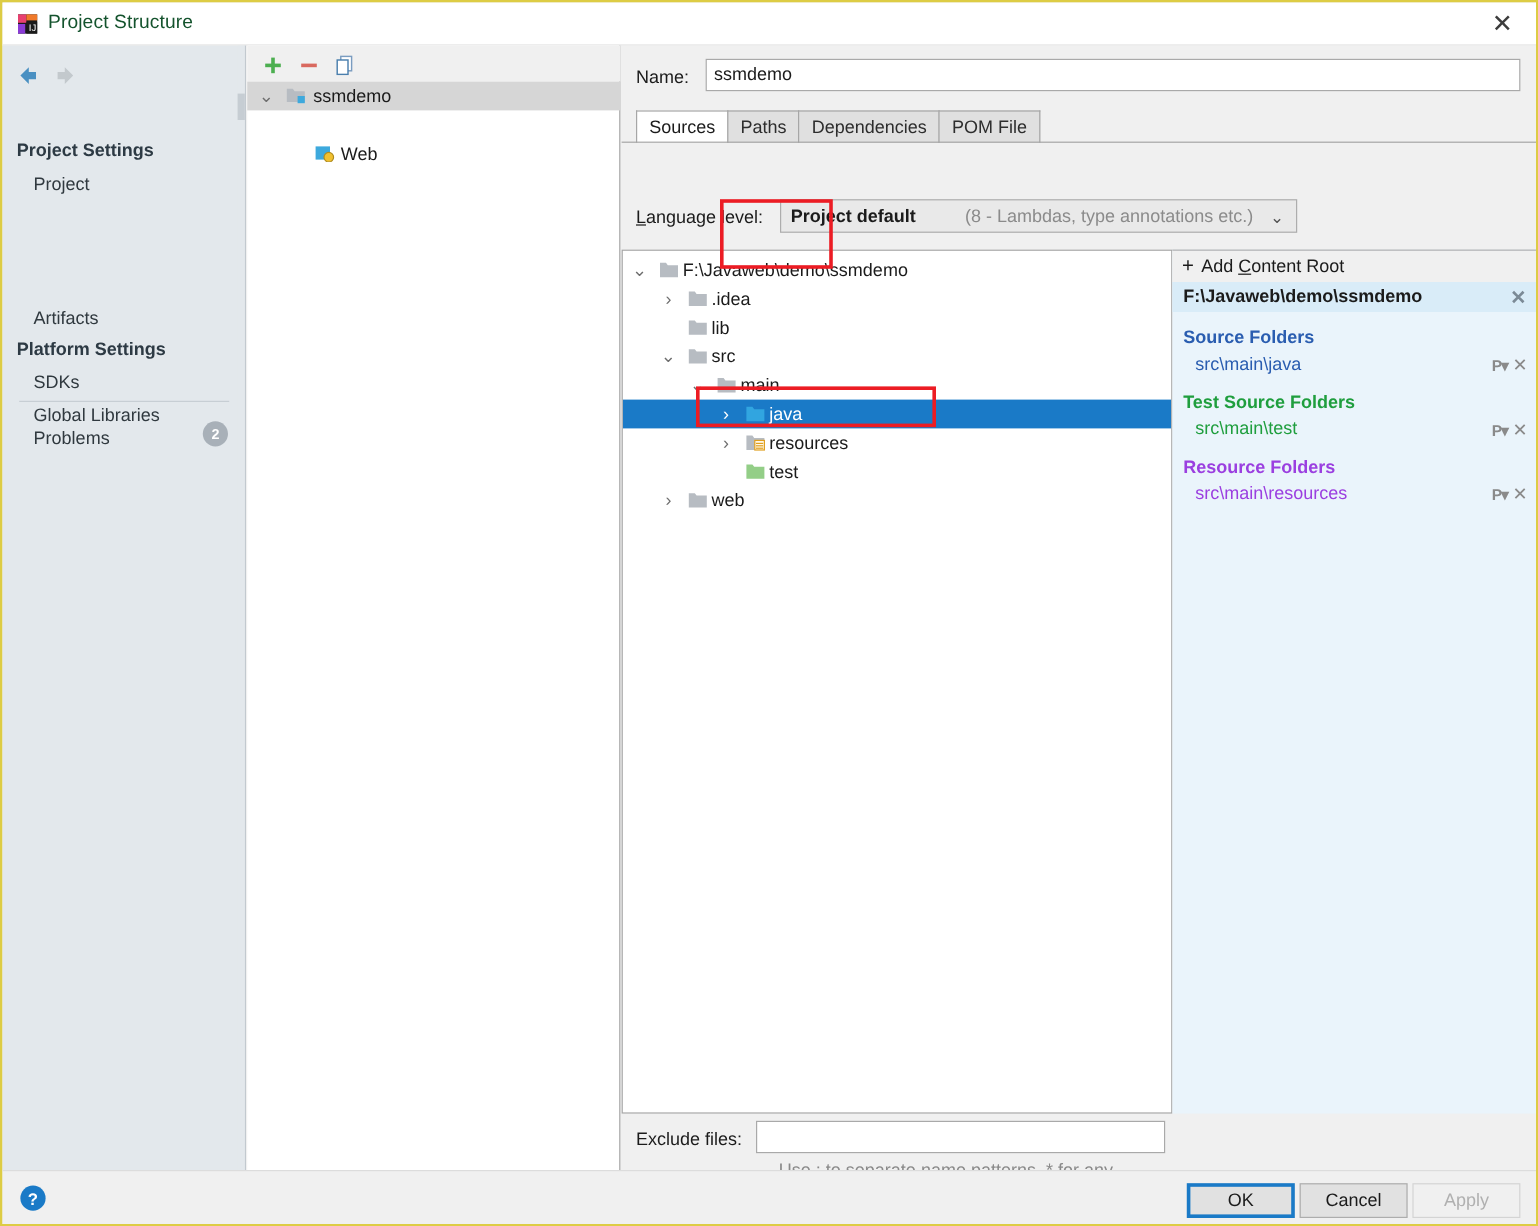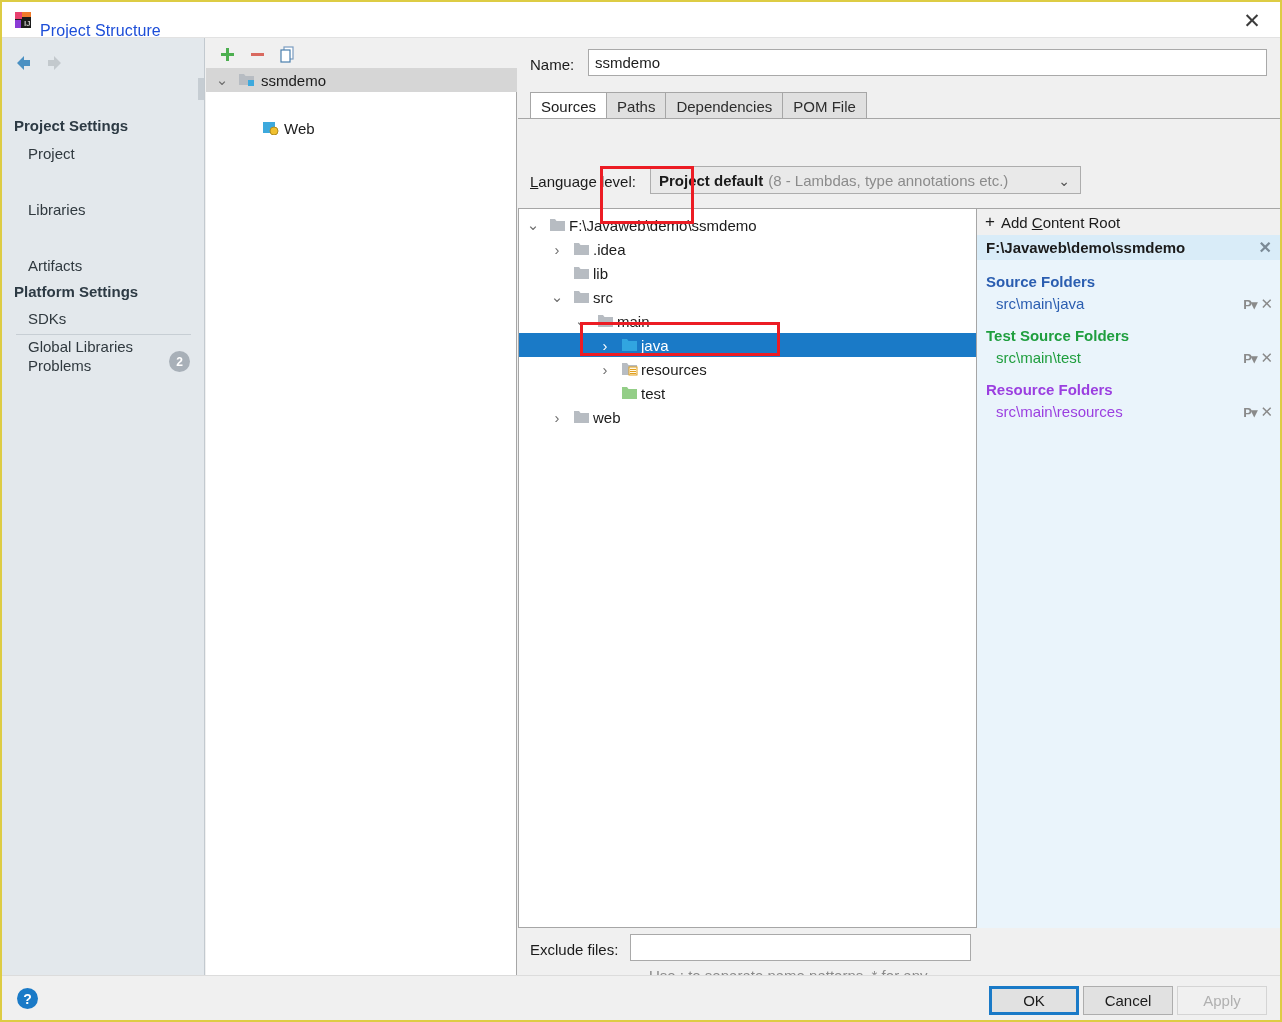--- a/index.html
+++ b/index.html
@@ -25,23 +25,22 @@
     width: 1278px; height: 36px;
     background: #ffffff;
     border-bottom: 1px solid #e2e2e2;
   }
   #title-icon {
     position: absolute; left: 12px; top: 9px;
     width: 18px; height: 18px;
   }
   #title-text {
     position: absolute; left: 38px; top: 8px;
-    font-size: 16px; color: #1d4ed8;
+    font-size: 16px; color: #14532d;
     letter-spacing: .1px;
-    margin-top: 12px;
   }
   #close-btn {
     position: absolute; right: 8px; top: 4px;
     width: 40px; height: 28px;
     cursor: pointer;
     display: flex; align-items: center; justify-content: center;
     font-size: 21px; color: #3c3c3c; font-weight: 300;
     line-height: 1;
   }
 
@@ -159,21 +158,21 @@
     background: #a6a6a6;
   }
   #lang-label {
     position: absolute; left: 12px; top: 135px;
     font-size: 15px; color: #1b1b1b;
   }
   #lang-select {
     position: absolute; left: 132px; top: 128px;
     width: 431px; height: 28px;
     background: #e9e9e9; border: 1px solid #adadad;
-    display: flex; align-items: center; cursor: pointer;
+    display: flex; align-items: center; cursor: pointer; gap: 36px;
   }
   #lang-value {
     font-size: 15px; font-weight: bold; color: #1b1b1b;
     padding-left: 8px; white-space: nowrap;
   }
   #lang-hint {
     font-size: 15px; color: #8b8b8b;
     padding-left: 5px; white-space: nowrap;
   }
   #lang-chevron {
@@ -345,21 +344,20 @@
         <svg width="26" height="26" viewBox="0 0 26 26">
           <path d="M12 6 L19 13 L12 20 L12 16 L6 16 L6 10 L12 10 Z" fill="#c3c9cd"></path>
         </svg>
       </span>
     </div>
 
     <div class="sb-group" style="top:79px">Project Settings</div>
     <div class="sb-group" style="top:245px">Platform Settings</div>
 
     <div class="sb-item" style="top:101px">Project</div>
-    <div class="sb-item" style="top:157px">Libraries</div>
     <div class="sb-item" style="top:213px">Artifacts</div>
     <div class="sb-item" style="top:266px">SDKs</div>
     <div class="sb-item" style="top:294px">Global Libraries</div>
 
     <div id="sb-divider"></div>
     <div class="sb-item" style="top:313px">Problems</div>
     <div id="sb-badge">2</div>
   </div>
 
   <div id="sb-scroll">

